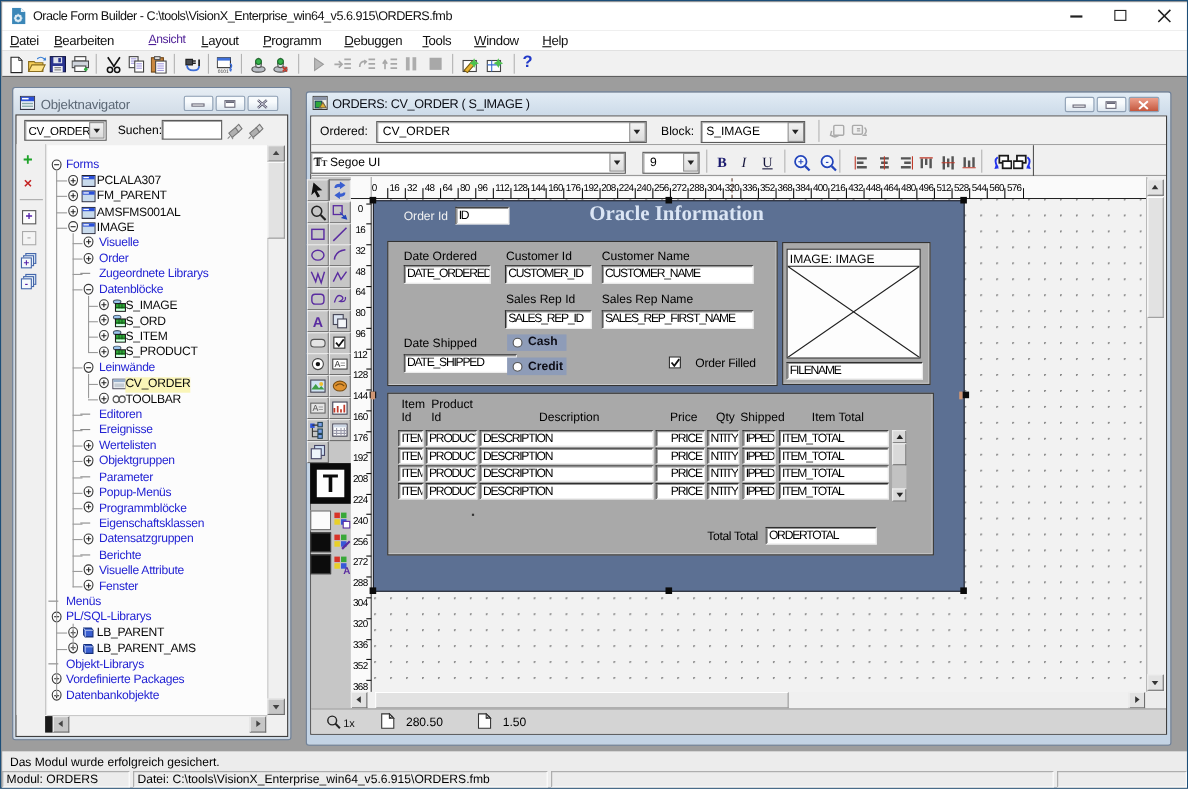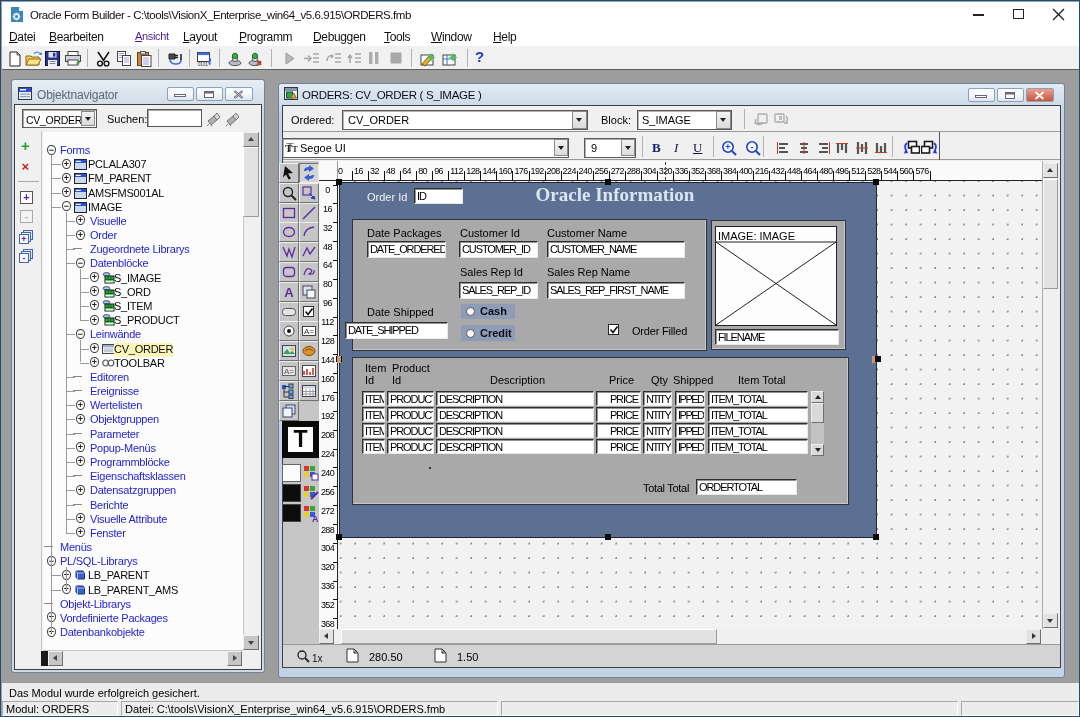--- a/index.html
+++ b/index.html
@@ -866,32 +866,32 @@
 <div class="ab" style="left:335px;top:355px;width:6px;height:6px;background:#0a0a0a"></div>
 <div class="ab" style="left:874px;top:355px;width:6px;height:6px;background:#0a0a0a"></div>
 <div class="ab" style="left:335px;top:533px;width:6px;height:6px;background:#0a0a0a"></div>
 <div class="ab" style="left:604px;top:533px;width:6px;height:6px;background:#0a0a0a"></div>
 <div class="ab" style="left:872px;top:533px;width:6px;height:6px;background:#0a0a0a"></div>
 <div class="ab" style="left:871px;top:355px;width:3px;height:7px;background:#cf9674;z-index:30"></div>
 <div class="ab" style="left:366px;top:190px;font-size:11px;color:#f2f2f2">Order Id</div>
 <div class="ab fld" style="left:413px;top:187px;width:49px;height:16px">ID</div>
 <div class="ab" style="left:506px;top:183px;width:216px;text-align:center;font-family:'Liberation Serif',serif;font-weight:700;font-size:19px;color:#dbe5f4">Oracle Information</div>
 <div class="ab" style="left:351px;top:218px;width:355px;height:132px;background:#a9a9a9;border:1px solid #333;box-shadow:inset -1px -1px 0 #c9c9c9"></div>
-<div class="lbl" style="left:366px;top:226px">Date Packages</div>
+<div class="lbl" style="left:366px;top:226px">Date Ordered</div>
 <div class="lbl" style="left:459px;top:226px">Customer Id</div>
 <div class="lbl" style="left:546px;top:226px">Customer Name</div>
 <div class="ab fld" style="left:366px;top:240px;width:79px;height:17px">DATE_ORDERED</div>
 <div class="ab fld" style="left:458px;top:240px;width:79px;height:17px">CUSTOMER_ID</div>
 <div class="ab fld" style="left:546px;top:240px;width:138px;height:17px">CUSTOMER_NAME</div>
 <div class="lbl" style="left:459px;top:265px">Sales Rep Id</div>
 <div class="lbl" style="left:546px;top:265px">Sales Rep Name</div>
 <div class="ab fld" style="left:458px;top:281px;width:79px;height:17px">SALES_REP_ID</div>
 <div class="ab fld" style="left:546px;top:281px;width:138px;height:17px">SALES_REP_FIRST_NAME</div>
 <div class="lbl" style="left:366px;top:305px">Date Shipped</div>
-<div class="ab fld" style="left:344px;top:321px;width:103px;height:17px">DATE_SHIPPED</div>
+<div class="ab fld" style="left:366px;top:321px;width:103px;height:17px">DATE_SHIPPED</div>
 <div class="ab" style="left:460px;top:303px;width:54px;height:15px;background:#8e9cb8"></div>
 <div class="ab" style="left:465px;top:306px;width:9px;height:9px;background:#fdfdfd;border:1px solid #555;border-radius:50%"></div>
 <div class="ab" style="left:479px;top:304px;font-size:11px;font-weight:700;color:#0d0d16">Cash</div>
 <div class="ab" style="left:460px;top:324px;width:54px;height:16px;background:#8e9cb8"></div>
 <div class="ab" style="left:465px;top:328px;width:9px;height:9px;background:#fdfdfd;border:1px solid #555;border-radius:50%"></div>
 <div class="ab" style="left:479px;top:326px;font-size:11px;font-weight:700;color:#0d0d16">Credit</div>
 <div class="ab" style="left:607px;top:323px;width:11px;height:11px;background:#fff;border:1px solid #222"></div>
 <svg class="ab" style="left:608px;top:324px" width="10" height="10" viewBox="0 0 10 10">
     <path d="M1.5 4.5 l2.5 3 l4.5 -6" fill="none" stroke="#111" stroke-width="1.6"></path>
   </svg>

